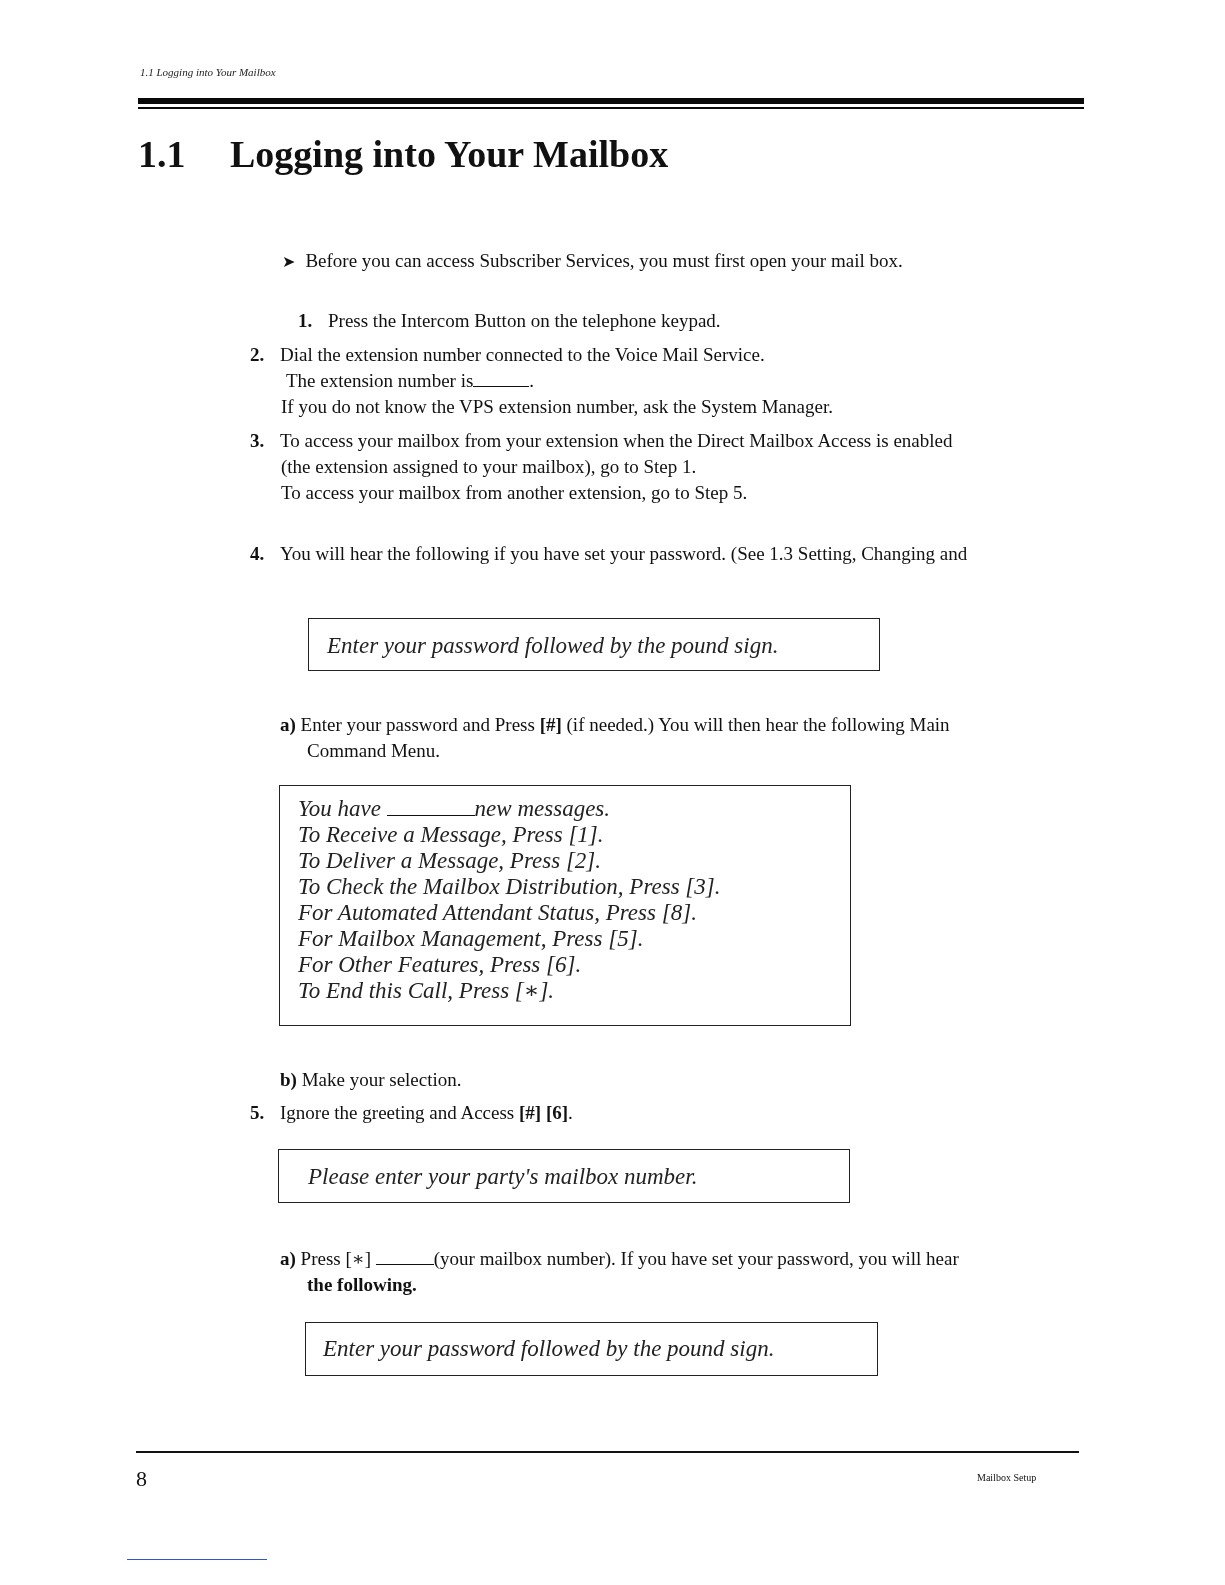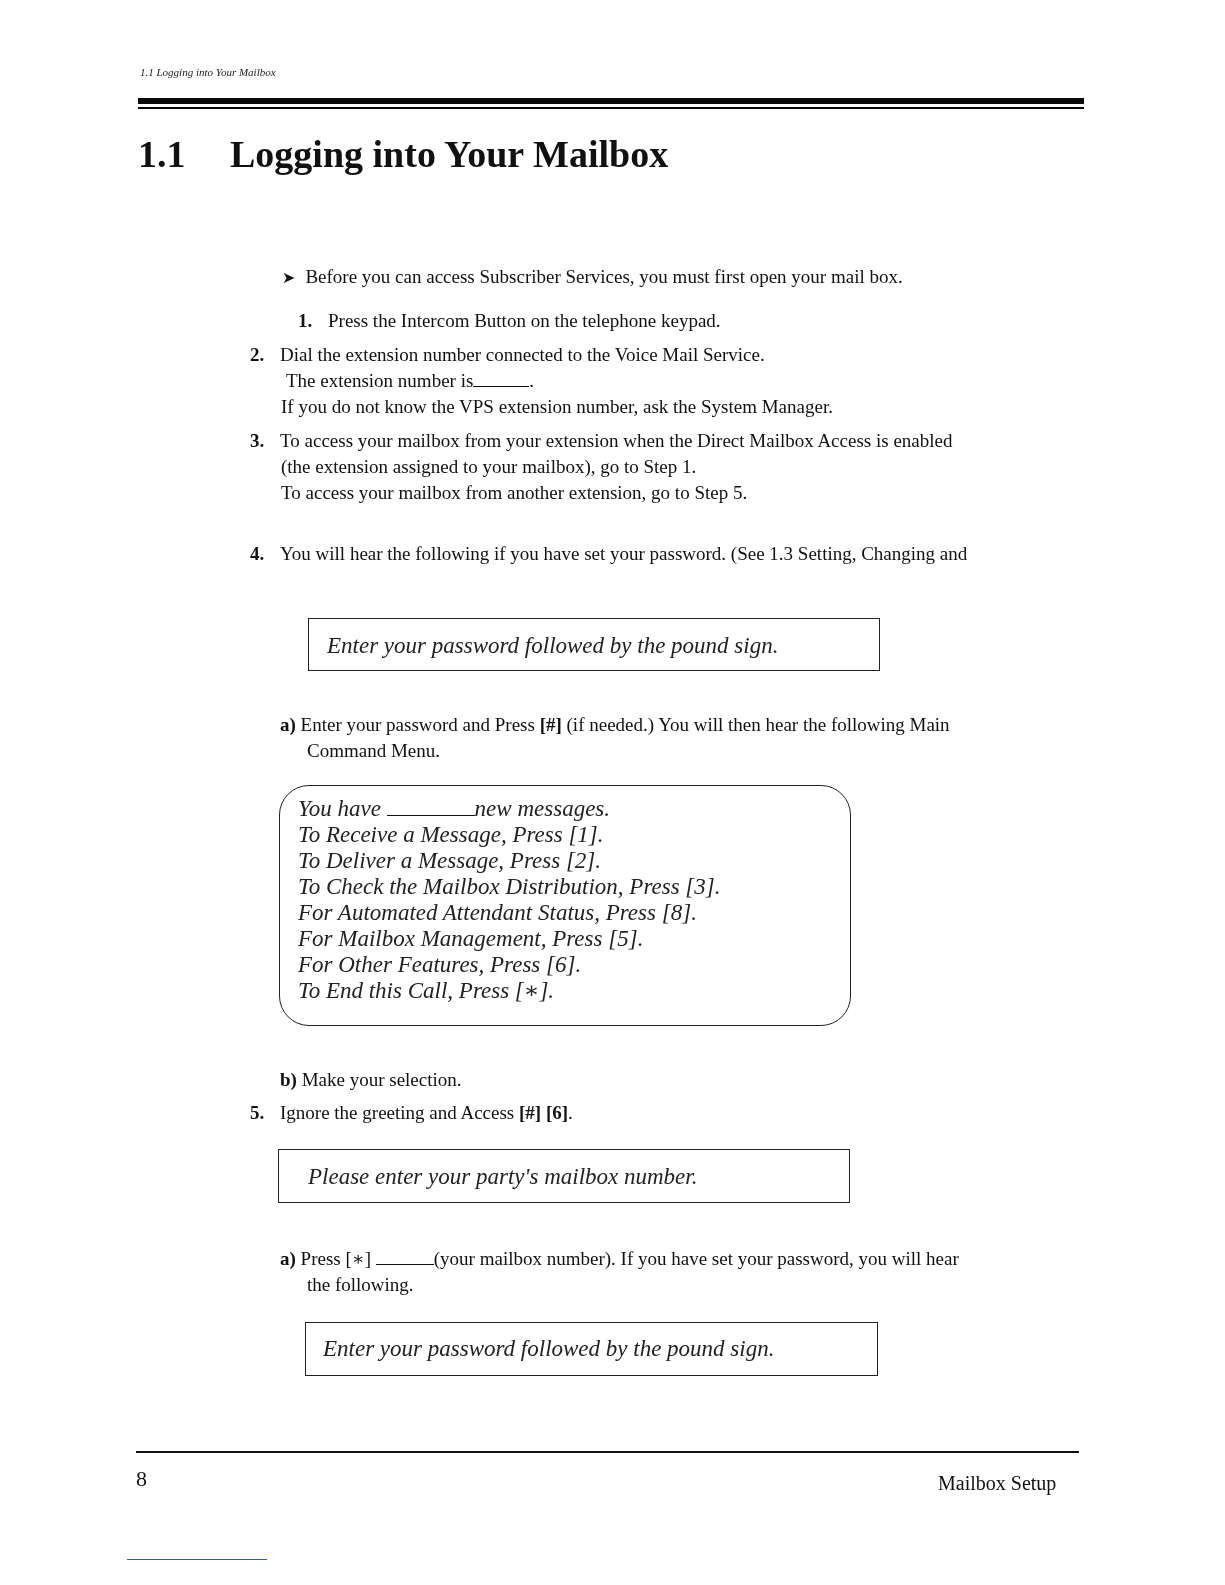--- a/index.html
+++ b/index.html
@@ -5,30 +5,30 @@
   html, body { margin: 0; padding: 0; background: #ffffff; }
   body { width: 1225px; height: 1585px; position: relative; overflow: hidden;
          font-family: "Liberation Serif", "DejaVu Serif", serif; color: #111; }
   .abs { position: absolute; }
   .running-header { left: 140px; top: 66px; font-size: 11px; font-style: italic; color: #222; }
   .rule-thick { left: 138px; top: 98px; width: 946px; height: 6px; background: #0a0a0a; }
   .rule-thin { left: 138px; top: 107px; width: 946px; height: 2px; background: #0a0a0a; }
   .title { left: 138px; top: 132px; font-size: 38px; font-weight: bold; white-space: pre; }
   .title .num { display: inline-block; width: 92px; }
   .body-text { font-size: 19px; line-height: 26px; white-space: nowrap; }
-  .note { left: 282px; top: 248px; margin-top: 16px; }
+  .note { left: 282px; top: 248px; }
   .arrow { display: inline-block; margin-right: 10px; font-size: 16px; }
   .step-num { font-weight: bold; display: inline-block; width: 30px; }
   .sub-label { font-weight: bold; }
   .blank { display: inline-block; border-bottom: 1.5px solid #111; height: 18px; vertical-align: baseline; }
   .prompt-box { border: 1.5px solid #222; box-sizing: border-box; }
   .prompt-text { font-style: italic; font-size: 23px; line-height: 26px; color: #222; white-space: nowrap; }
   .bottom-rule { left: 136px; top: 1451px; width: 943px; height: 1.5px; background: #111; }
   .page-num { left: 136px; top: 1466px; font-size: 22px; }
-  .footer-title { left: 938px; top: 1472px; font-size: 20px; }
+  .footer-title { left: 977px; top: 1472px; font-size: 10px; }
   .link-line { left: 127px; top: 1559px; width: 140px; height: 1px; background: #3355cc; }
 </style>
 </head>
 <body>
 
 <div class="abs running-header">1.1   Logging into Your Mailbox</div>
 <div class="abs rule-thick"></div>
 <div class="abs rule-thin"></div>
 
 <div class="abs title"><span class="num">1.1</span><span>Logging into Your Mailbox</span></div>
@@ -59,21 +59,21 @@
 
 <div class="abs prompt-box" style="left:308px; top:618px; width:572px; height:53px;">
   <div class="prompt-text" style="position:absolute; left:18px; top:14px;">Enter your password followed by the pound sign.</div>
 </div>
 
 <div class="abs body-text" style="left:280px; top:712px;">
   <div><span class="sub-label">a)</span> <span>Enter your password and Press </span><span class="sub-label">[#]</span><span> (if needed.) You will then hear the following Main</span></div>
   <div style="padding-left:27px;"><span>Command Menu.</span></div>
 </div>
 
-<div class="abs prompt-box" style="left:279px; top:785px; width:572px; height:241px;border-radius:30px;">
+<div class="abs prompt-box" style="left:279px; top:785px; width:572px; height:241px;">
   <div style="position:absolute; left:18px; top:10px;">
     <div class="prompt-text"><span>You have </span><span class="blank" style="width:88px;"></span><span>new messages.</span></div>
     <div class="prompt-text">To Receive a Message, Press [1].</div>
     <div class="prompt-text">To Deliver a Message, Press [2].</div>
     <div class="prompt-text">To Check the Mailbox Distribution, Press [3].</div>
     <div class="prompt-text">For Automated Attendant Status, Press [8].</div>
     <div class="prompt-text">For Mailbox Management, Press [5].</div>
     <div class="prompt-text">For Other Features, Press [6].</div>
     <div class="prompt-text">To End this Call, Press [∗].</div>
   </div>
@@ -86,21 +86,21 @@
 <div class="abs body-text" style="left:250px; top:1100px;">
   <span class="step-num">5.</span><span>Ignore the greeting and Access </span><span class="sub-label">[#]</span> <span class="sub-label">[6]</span><span>.</span>
 </div>
 
 <div class="abs prompt-box" style="left:278px; top:1149px; width:572px; height:54px;">
   <div class="prompt-text" style="position:absolute; left:17px; top:14px;margin-left:12px;">Please enter your party's mailbox number.</div>
 </div>
 
 <div class="abs body-text" style="left:280px; top:1246px;">
   <div><span class="sub-label">a)</span> <span>Press [∗] </span><span class="blank" style="width:58px;"></span><span>(your mailbox number). If you have set your password, you will hear</span></div>
-  <div style="padding-left:27px;"><span>the following.</span></div>
+  <div style="padding-left:27px;font-weight:bold;"><span>the following.</span></div>
 </div>
 
 <div class="abs prompt-box" style="left:305px; top:1322px; width:573px; height:54px;">
   <div class="prompt-text" style="position:absolute; left:17px; top:13px;">Enter your password followed by the pound sign.</div>
 </div>
 
 <div class="abs bottom-rule"></div>
 <div class="abs page-num">8</div>
 <div class="abs footer-title">Mailbox Setup</div>
 <div class="abs link-line"></div>

